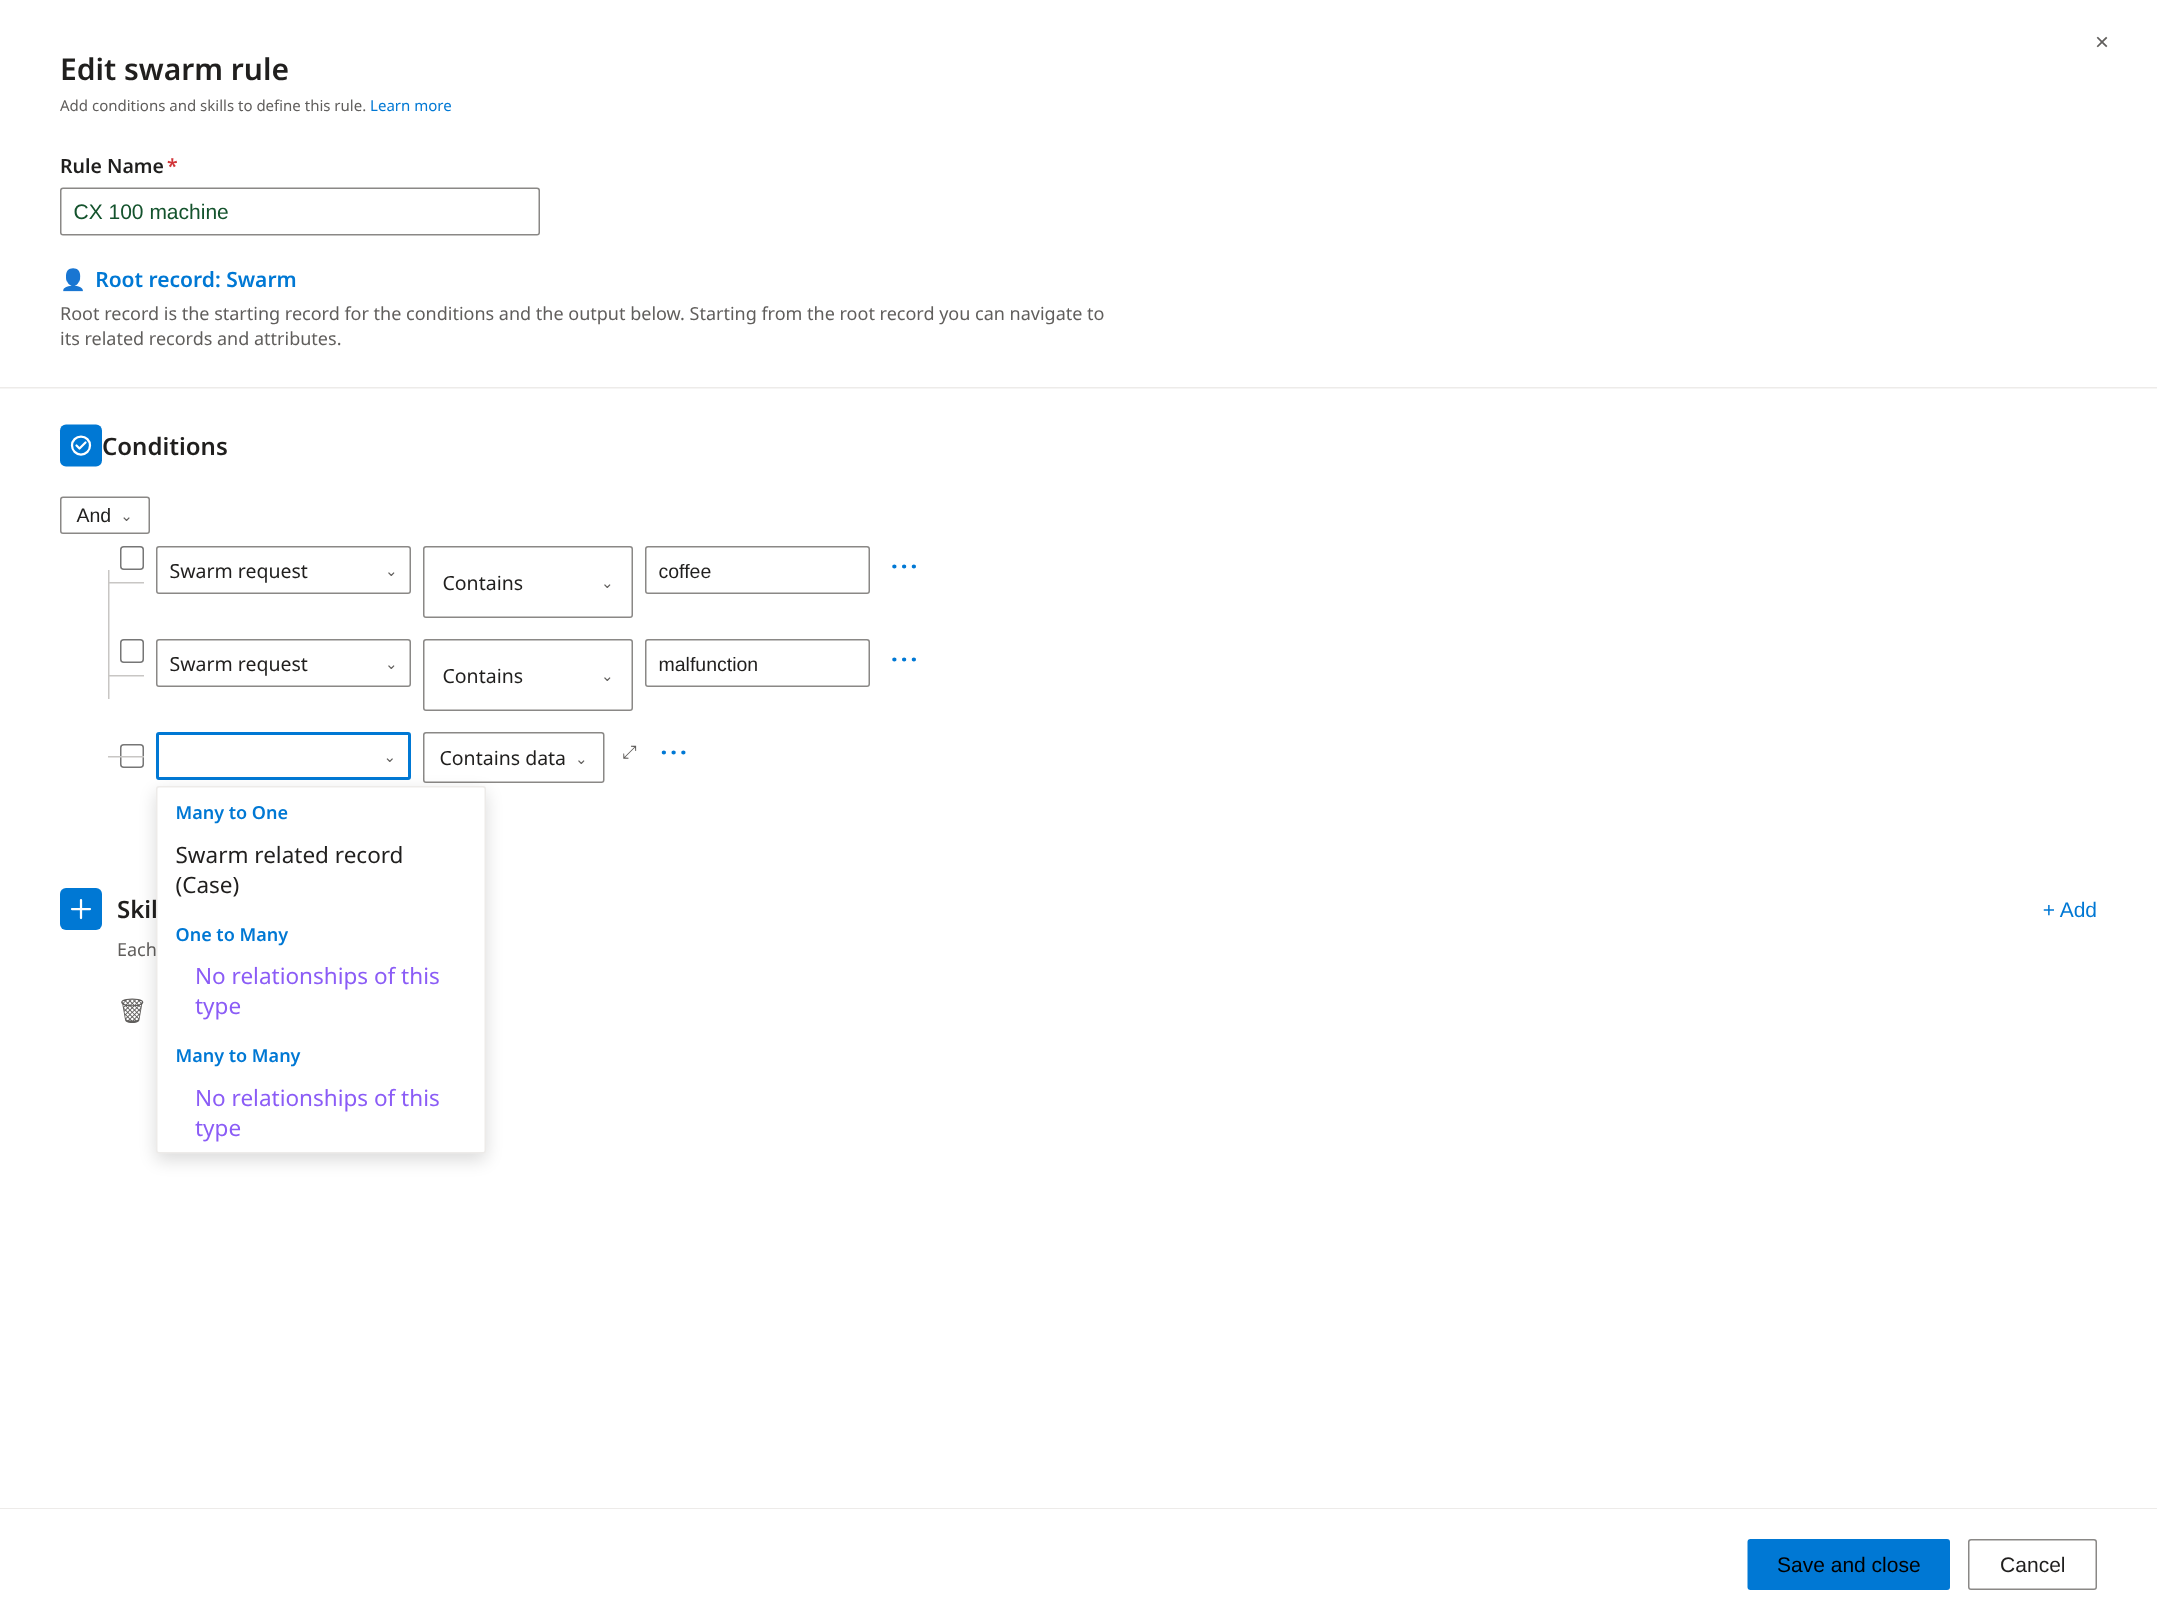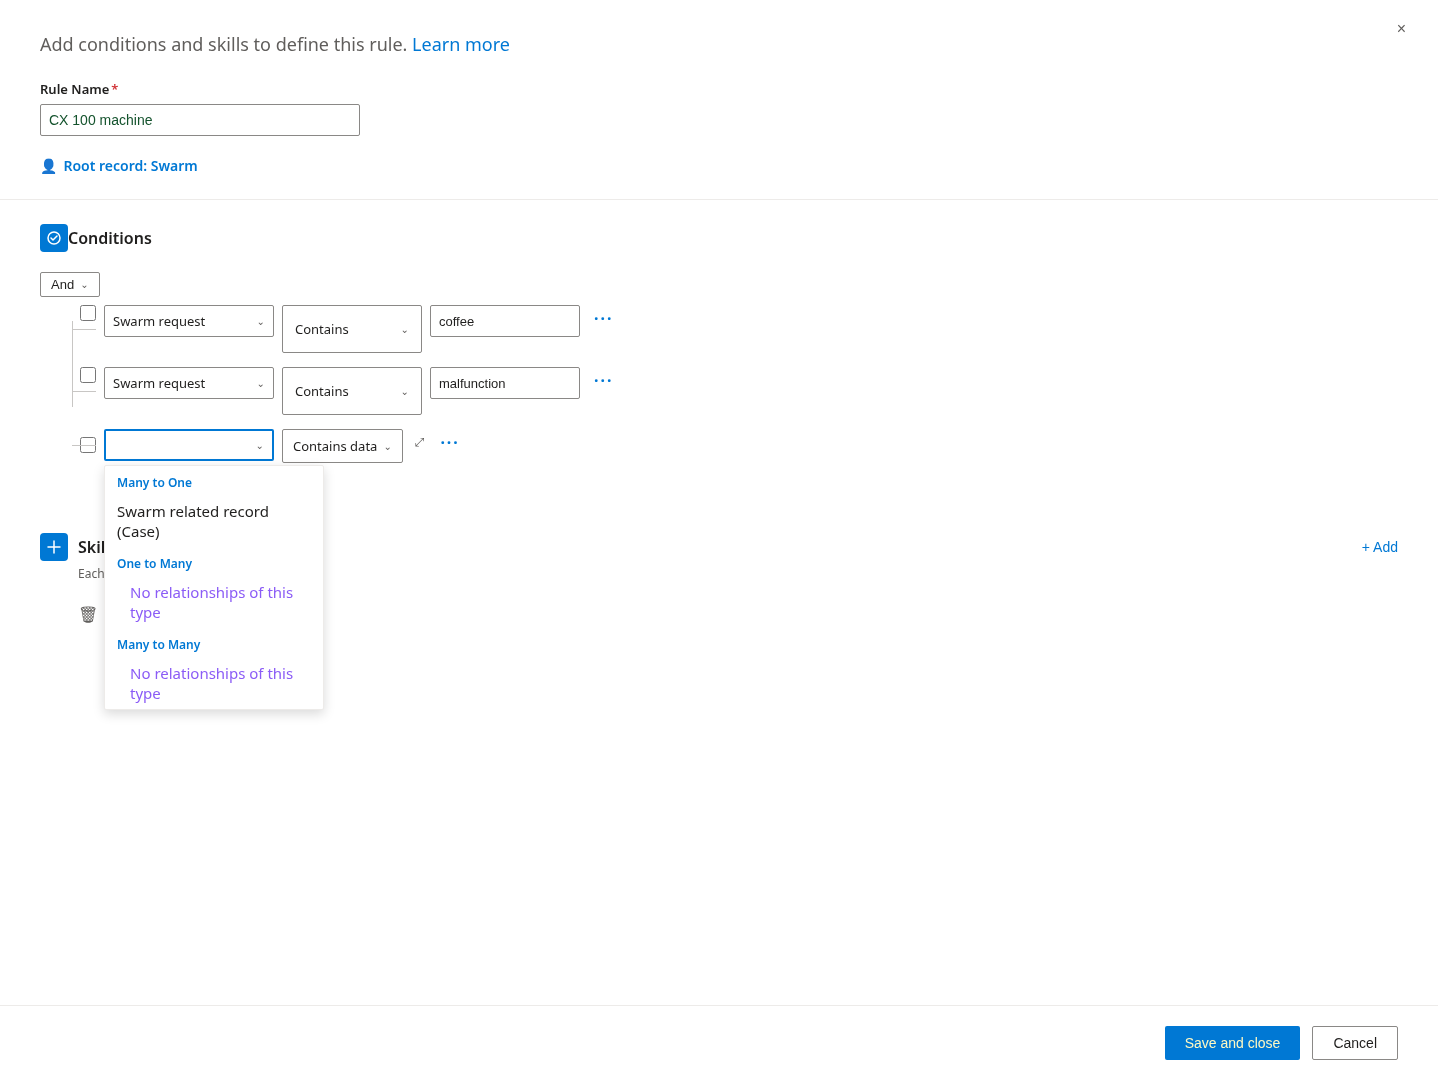--- a/index.html
+++ b/index.html
@@ -33,21 +33,21 @@
       padding: 4px 8px;
     }
 
     .dialog-title {
       font-size: 20px;
       font-weight: 600;
       margin-bottom: 4px;
     }
 
     .dialog-subtitle {
-      font-size: 18px;
+      font-size: 10px;
       color: #605e5c;
       margin-bottom: 24px;
     }
 
     .dialog-subtitle a {
       color: #0078d4;
       text-decoration: none;
     }
 
     .field-label {
@@ -418,21 +418,21 @@
       padding: 20px 40px;
       display: flex;
       justify-content: flex-end;
       gap: 12px;
       background: white;
       border-top: 1px solid #edebe9;
     }
 
     .btn-primary {
       background: #0078d4;
-      color: #fef9c3;
+      color: #000000;
       border: none;
       border-radius: 2px;
       padding: 8px 20px;
       font-size: 14px;
       cursor: pointer;
       font-weight: 400;
     }
 
     .btn-default {
       background: white;
@@ -452,37 +452,39 @@
   </style>
 </head>
 <body>
 
 <div class="dialog">
 
   
   <button class="close-btn">×</button>
 
   
+  <div class="dialog-title">Edit swarm rule</div>
   <div class="dialog-subtitle">
     <span>Add conditions and skills to define this rule. </span>
     <a href="#">Learn more</a>
   </div>
 
   
   <div class="field-label">
     <span>Rule Name</span><span class="required-star">*</span>
   </div>
   <input type="text" class="text-input" value="CX 100 machine" style="">
 
   
   <div class="root-record-section">
     <div class="root-record-label">
       <span class="person-icon">👤</span>
       <span>Root record: Swarm</span>
     </div>
+    <div class="root-record-desc">Root record is the starting record for the conditions and the output below. Starting from the root record you can navigate to its related records and attributes.</div>
   </div>
 
   <div class="divider"></div>
 
   
   <div class="conditions-area">
     <div class="section-header">
       <div class="section-icon">
         <svg width="16" height="16" viewBox="0 0 16 16" fill="none">
           <circle cx="8" cy="8" r="6" stroke="white" stroke-width="1.5"></circle>

